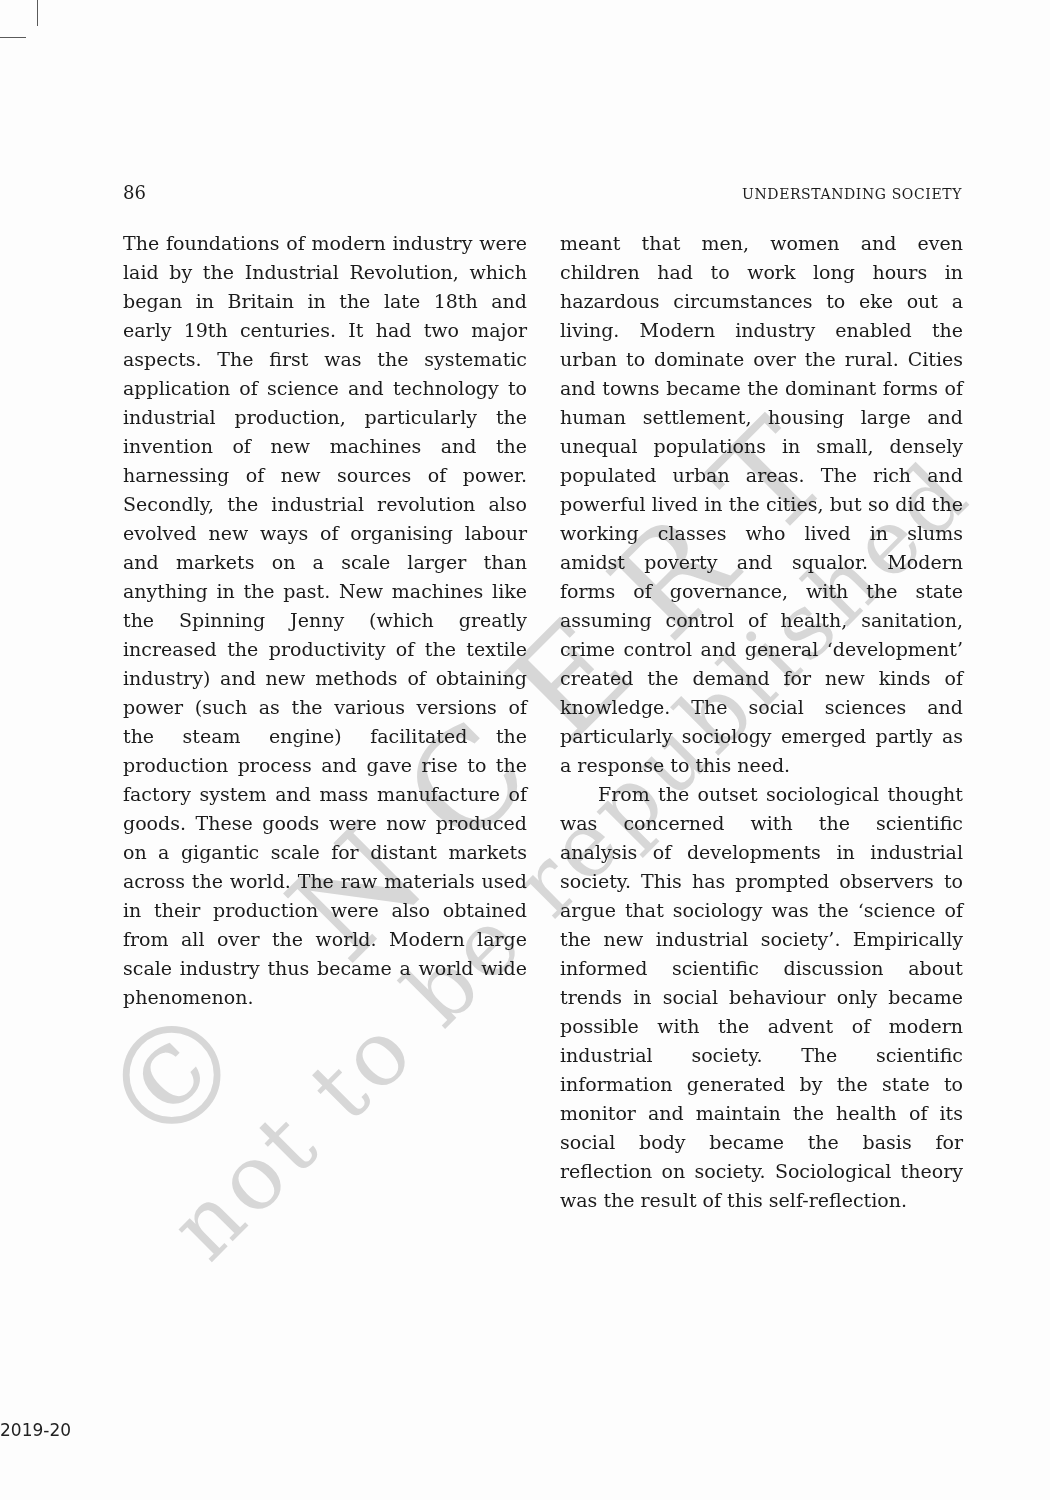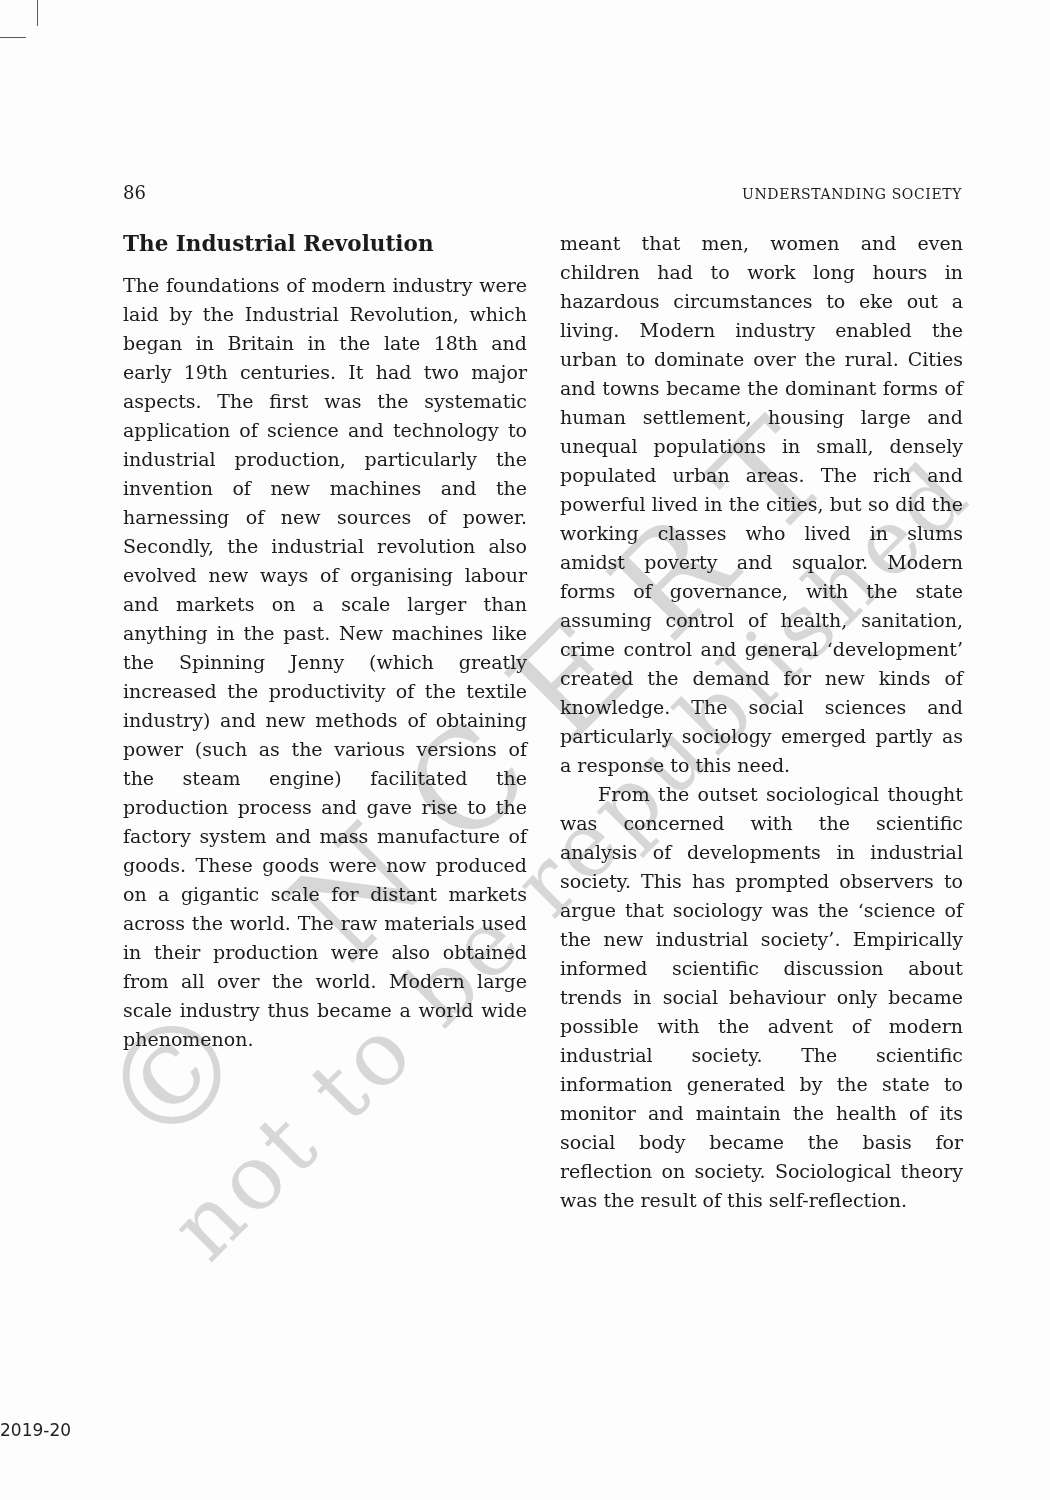--- a/index.html
+++ b/index.html
@@ -80,21 +80,20 @@
 
   <div class="watermark" aria-hidden="true">
     <div class="wm-line1">© NCERT</div>
     <div class="wm-line2">not to be republished</div>
   </div>
 
   <span class="page-number">86</span>
   <span class="running-head">UNDERSTANDING SOCIETY</span>
 
   <section class="col col-left">
-    <h2 class="section-heading">The Industrial Revolution</h2>
     <p>The foundations of modern industry were laid by the Industrial Revolution, which began in Britain in the late 18th and early 19th centuries.  It had two major aspects.  The first was the systematic application of science and technology to industrial production, particularly the invention of new machines and the harnessing of new sources of power.  Secondly, the industrial revolution also evolved new ways of organising labour and markets on a scale larger than anything in the past.  New machines like the Spinning Jenny (which greatly increased the productivity of the textile industry) and new methods of obtaining power (such as the various versions of the steam engine) facilitated the production process and gave rise to the factory system and mass manufacture of goods.  These goods were now produced on a gigantic scale for distant markets across the world.  The raw materials used in their production were also obtained from all over the world.  Modern large scale industry thus became a world wide phenomenon.</p>
   </section>
 
   <section class="col col-right">
     <p>meant that men, women and even children had to work long hours in hazardous circumstances to eke out a living.  Modern industry enabled the urban to dominate over the rural.  Cities and towns became the dominant forms of human settlement, housing large and unequal populations in small, densely populated urban areas.  The rich and powerful lived in the cities, but so did the working classes who lived in slums amidst poverty and squalor. Modern forms of governance, with the state assuming control of health, sanitation, crime control and general ‘development’ created the demand for new kinds of knowledge. The social sciences and particularly sociology emerged partly as a response to this need.</p>
     <p class="indent">From the outset sociological thought was concerned with the scientific analysis of developments in industrial society.  This has prompted observers to argue that sociology was the ‘science of the new industrial society’.  Empirically informed scientific discussion about trends in social behaviour only became possible with the advent of modern industrial society. The scientific information generated by the state to monitor and maintain the health of its social body became the basis for reflection on society. Sociological theory was the result of this self-reflection.</p>
   </section>
 
   <div class="footer">2019-20</div>
 

